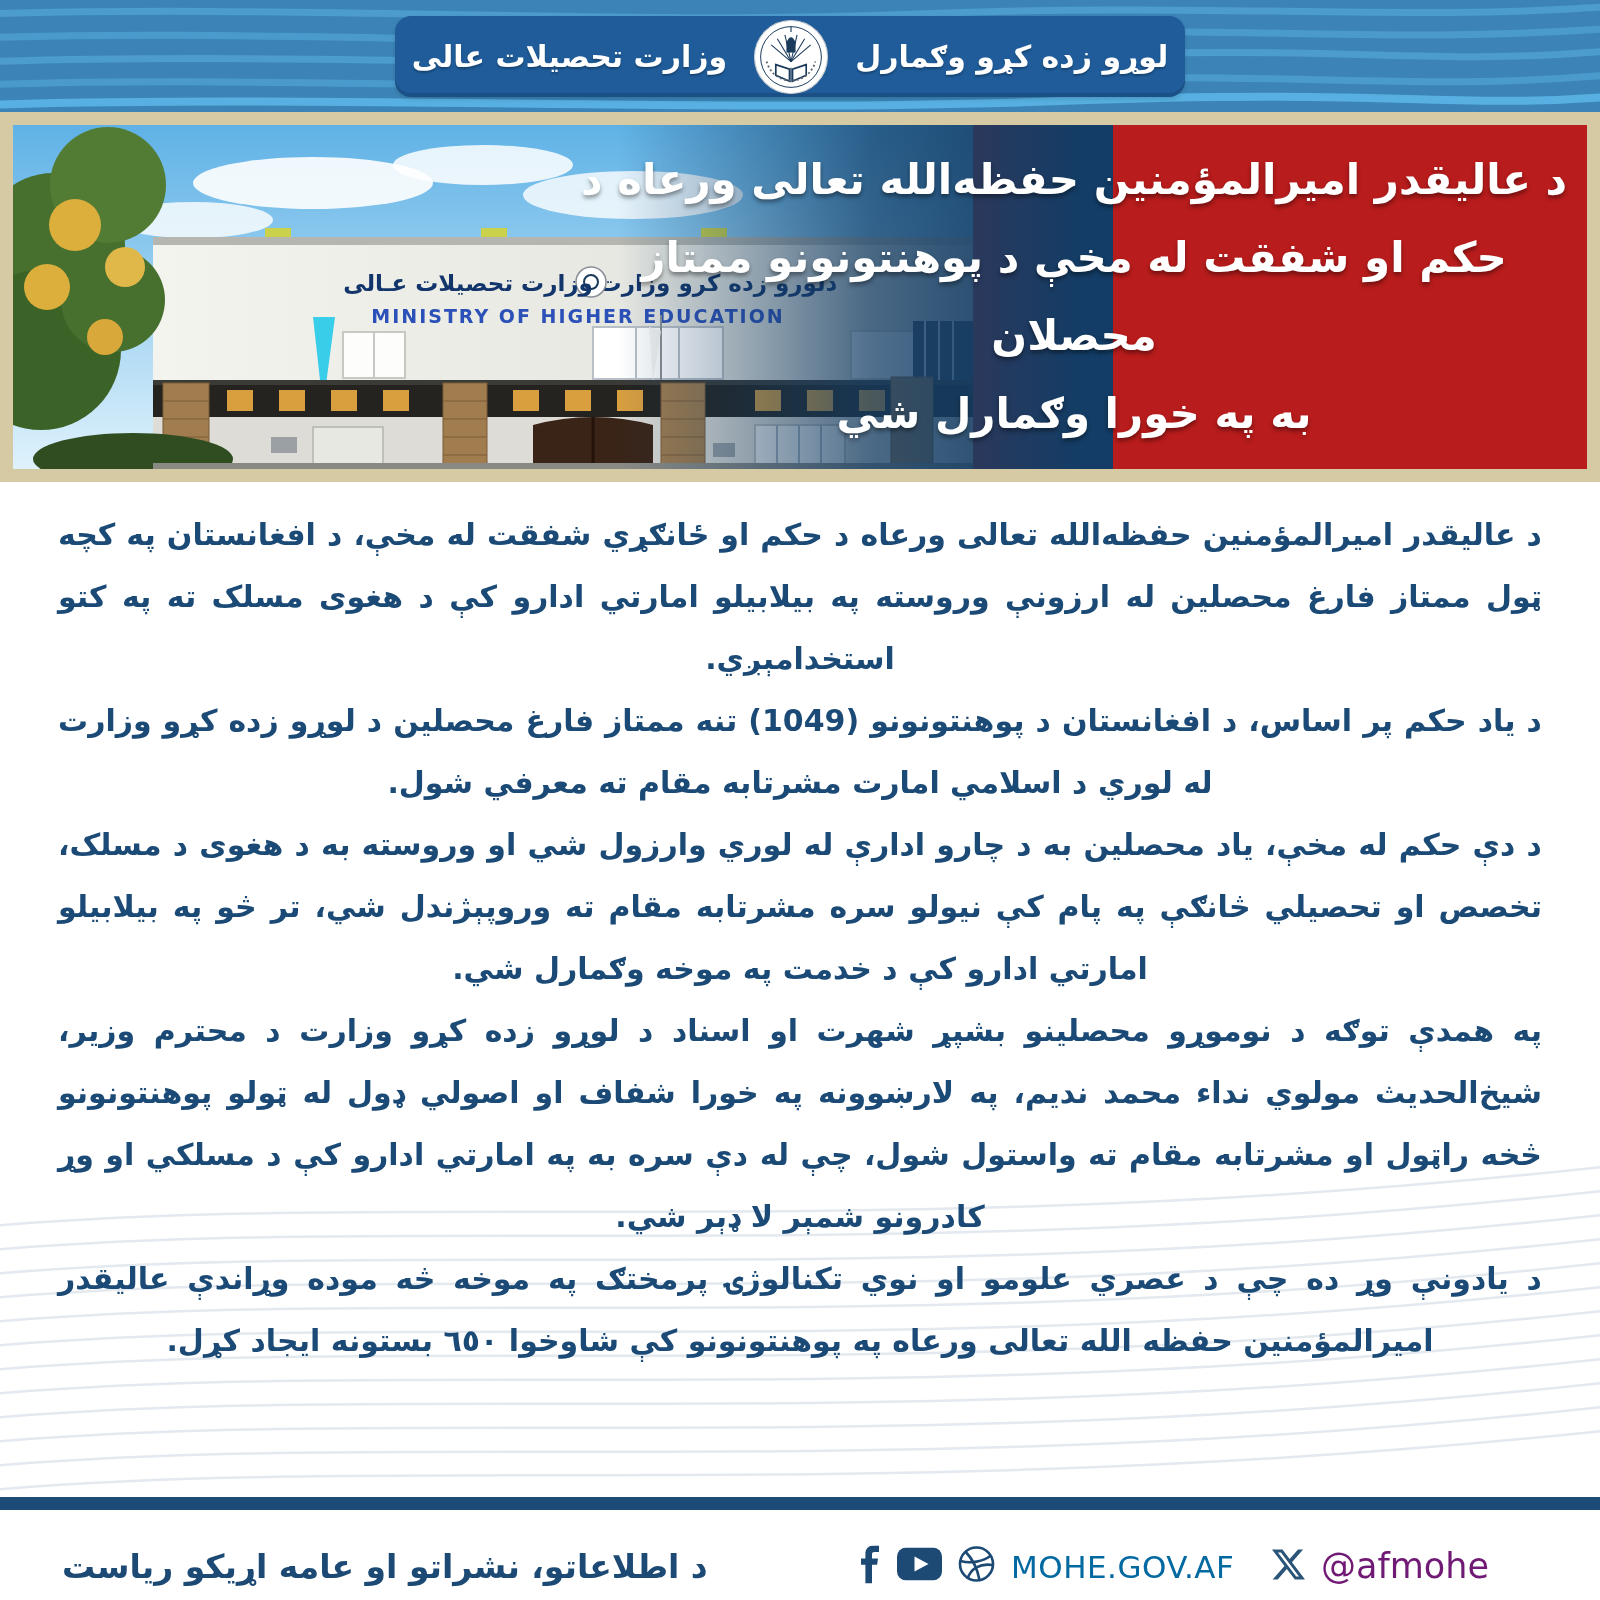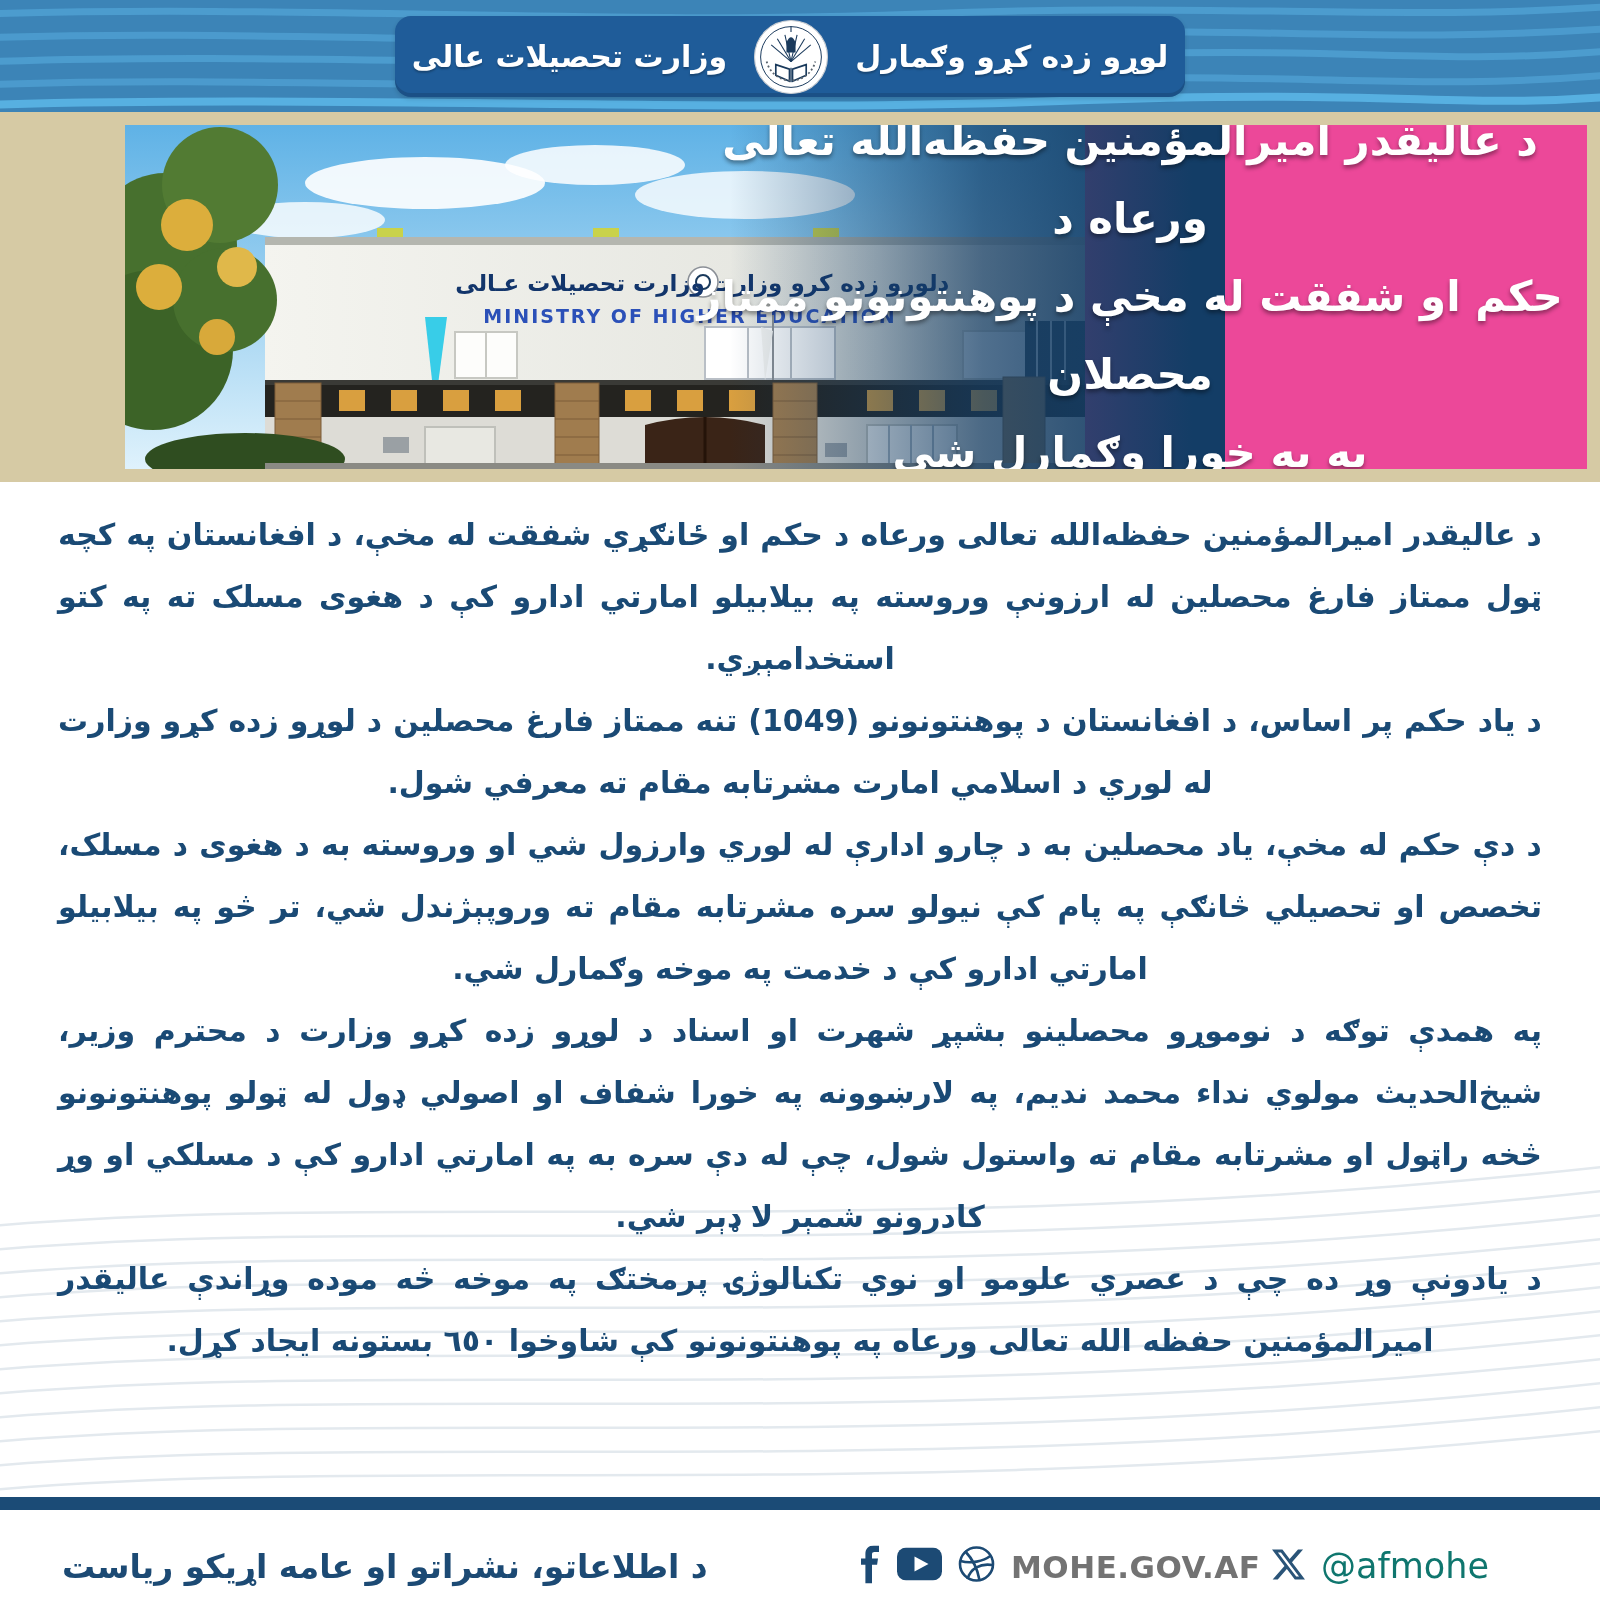--- a/index.html
+++ b/index.html
@@ -15,21 +15,21 @@
   .title-pill { position:absolute; left:395px; top:16px; width:790px; height:81px;
                 background:#1F5C99; border-radius:16px;
                 box-shadow: inset 0 -4px 0 rgba(0,0,0,.12), 0 2px 4px rgba(0,0,0,.15);
                 display:flex; flex-direction:row; align-items:center; justify-content:center; gap:26px; }
   .title-pill .mname { color:#ffffff; font-weight:bold; font-size:30px; white-space:nowrap;
                        text-shadow:0 2px 2px rgba(0,0,0,.25); }
   .logo-circle { width:76px; height:76px; flex:0 0 76px; }
 
   
   .banner-frame { position:relative; width:1600px; height:370px; background:#D6CAA4; padding:13px; }
-  .banner-inner { position:relative; width:1462px; height:344px; background:#ec4899; overflow:hidden;text-decoration:underline; }
+  .banner-inner { position:relative; width:1574px; height:344px; background:#b91c1c; overflow:hidden;text-decoration:underline; }
   .photo-svg { position:absolute; left:0; top:0; width:960px; height:344px; }
   .photo-fade { position:absolute; left:0; top:0; width:1100px; height:344px;
                 background:linear-gradient(90deg, rgba(19,61,102,0) 55%, rgba(19,61,102,.72) 78%, #133D66 97%); }
   .headline { position:absolute; left:560px; right:12px; top:50%; transform:translateY(-50%);
               text-align:center; color:#ffffff; font-weight:bold; font-size:42px; line-height:78px;
               text-shadow:0 3px 4px rgba(0,0,0,.4); }
 
   
   .body-area { position:relative; width:1600px; height:1015px; background:#ffffff; overflow:hidden; }
   .bottom-waves { position:absolute; left:0; bottom:0; width:1600px; height:420px; }
@@ -37,24 +37,24 @@
   .article p { color:#1A4A75; font-weight:bold; font-size:30px; line-height:62px;
                text-align:justify; text-align-last:center; }
 
   
   .footer-divider { width:1600px; height:13px; background:#1B4B76; }
   .footer { position:relative; width:1600px; height:112px; background:#ffffff; }
   .directorate { position:absolute; left:62px; top:50%; transform:translateY(-50%);
                  color:#1C4A74; font-weight:bold; font-size:33px; white-space:nowrap; }
   .social-group { position:absolute; left:858px; top:50%; transform:translateY(-50%);
                   display:flex; flex-direction:row; align-items:center; gap:15px; direction:ltr; }
-  .site-url { color:#737373; font-weight:700; font-size:31px; letter-spacing:.5px; }
+  .site-url { color:#0369a1; font-weight:400; font-size:31px; letter-spacing:.5px; }
   .x-group { position:absolute; left:1272px; top:50%; transform:translateY(-50%);
              display:flex; flex-direction:row; align-items:center; gap:16px; direction:ltr; }
-  .handle { color:#0f766e; font-size:35px; font-weight:400; }
+  .handle { color:#701a75; font-size:35px; font-weight:400; }
 
   .photo-svg text { font-family:"DejaVu Sans", sans-serif; }
 </style>
 </head>
 <body>
 
 <div class="poster">
 
   <div class="top-band">
     <svg class="waves" viewBox="0 0 1600 112" preserveAspectRatio="none">

